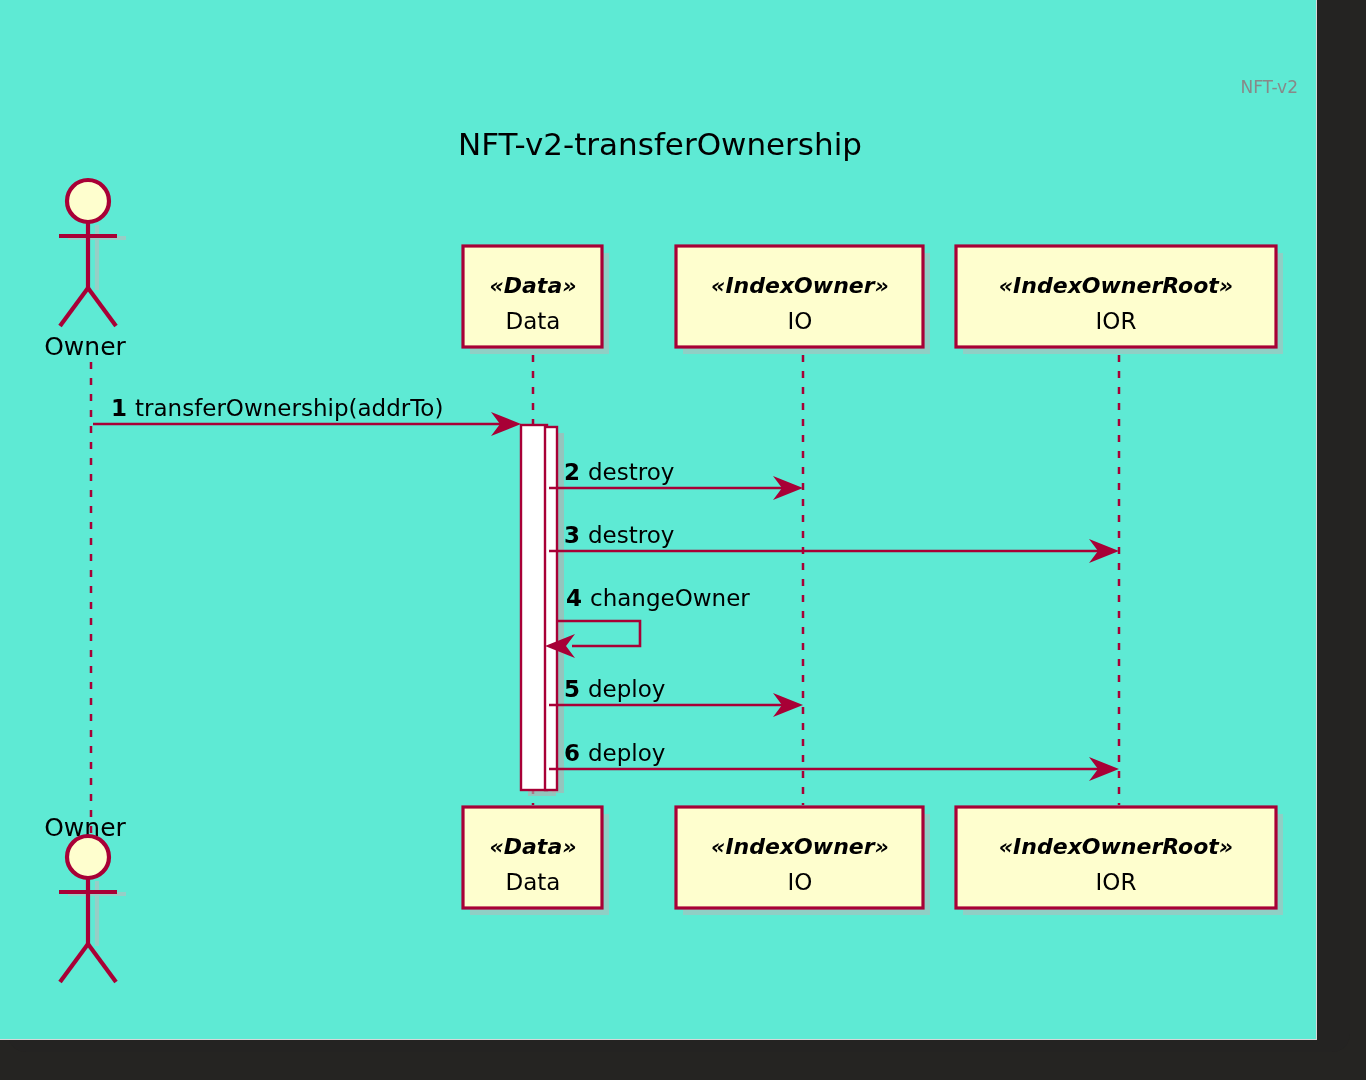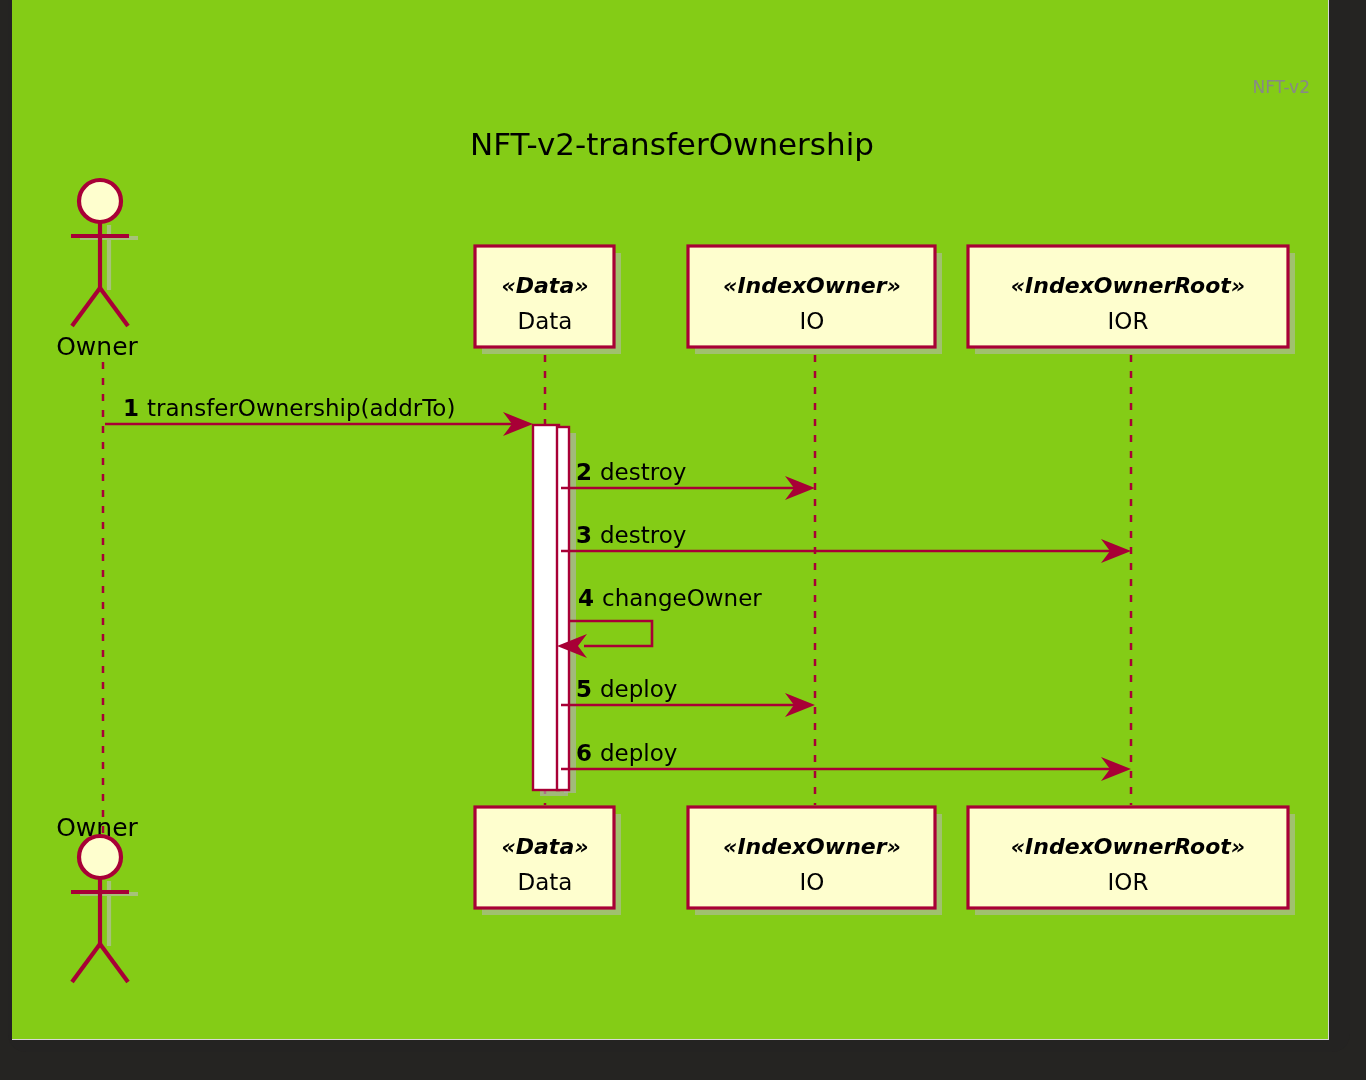--- a/index.html
+++ b/index.html
@@ -19,23 +19,23 @@
   }
   #frame-round {
     position: absolute;
     left: 8px; top: -20px;
     width: 1342px; height: 1072px;
     background: #242322;
     border-radius: 0 18px 18px 18px;
   }
   #canvas {
     position: absolute;
-    left: 12px; top: 0px;
+    left: 0px; top: 0px;
     width: 1316px; height: 1039px;
-    background: #84cc16;
+    background: #5eead4;
     border-right: 1px solid #d8d8d8;
     border-bottom: 1px solid #d8d8d8;
     overflow: hidden;
   }
   svg#diagram { position:absolute; left:0; top:0; }
 
   .diag-title {
     font-family: "DejaVu Sans", sans-serif;
     font-size: 31px;
     fill: #000000;

